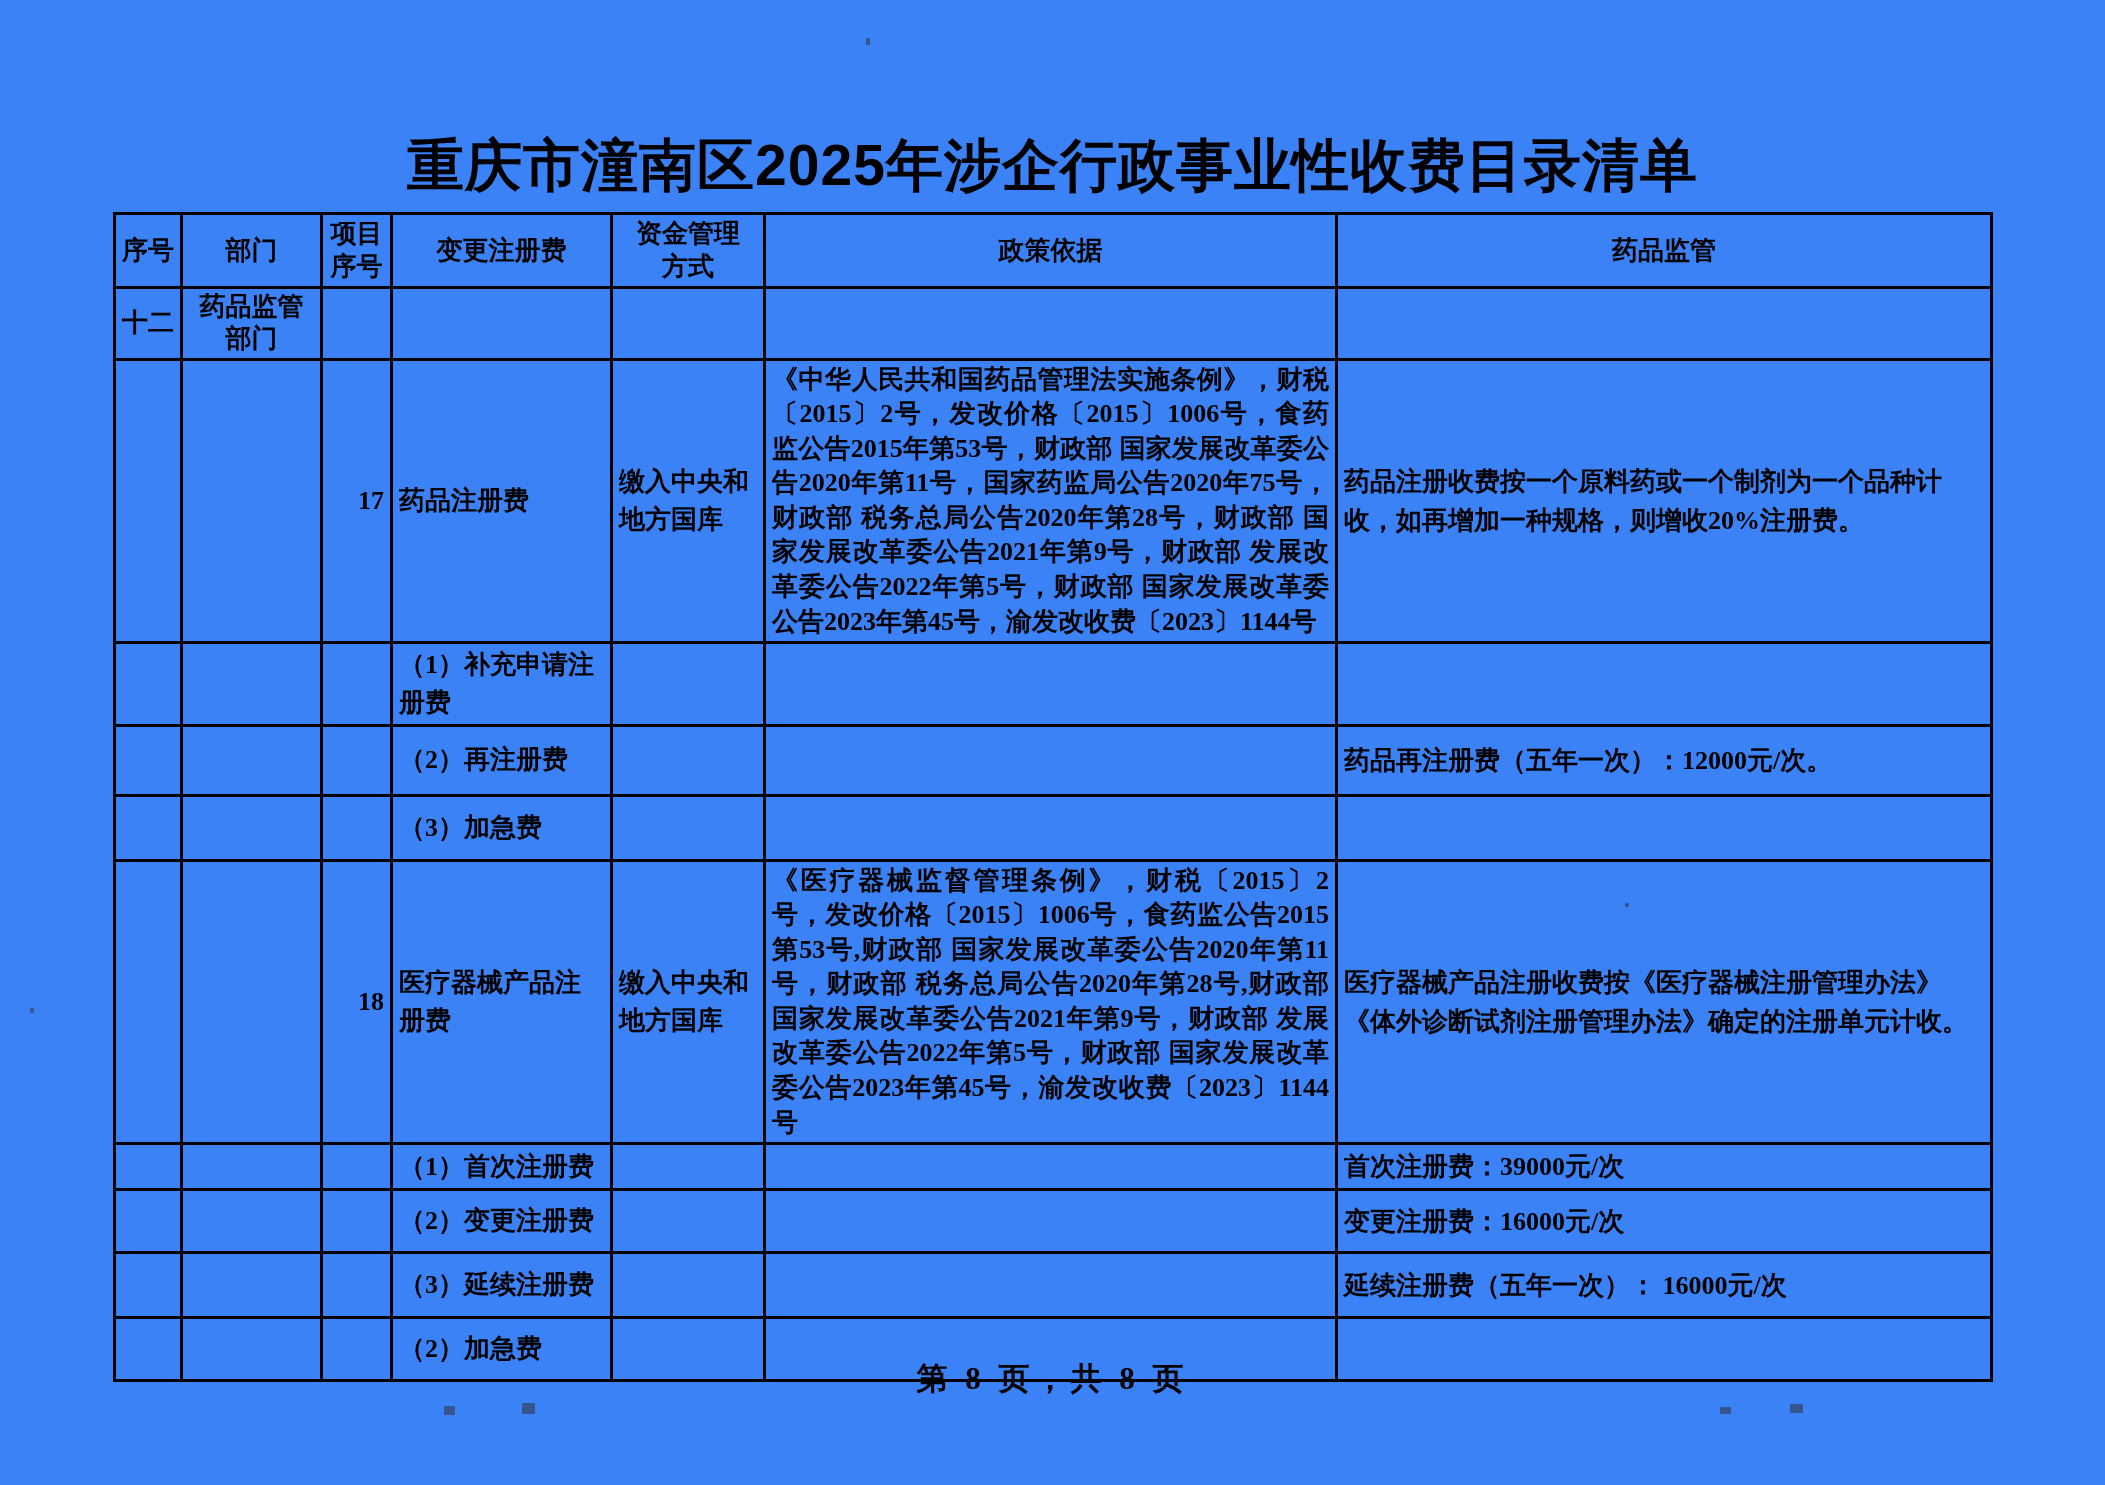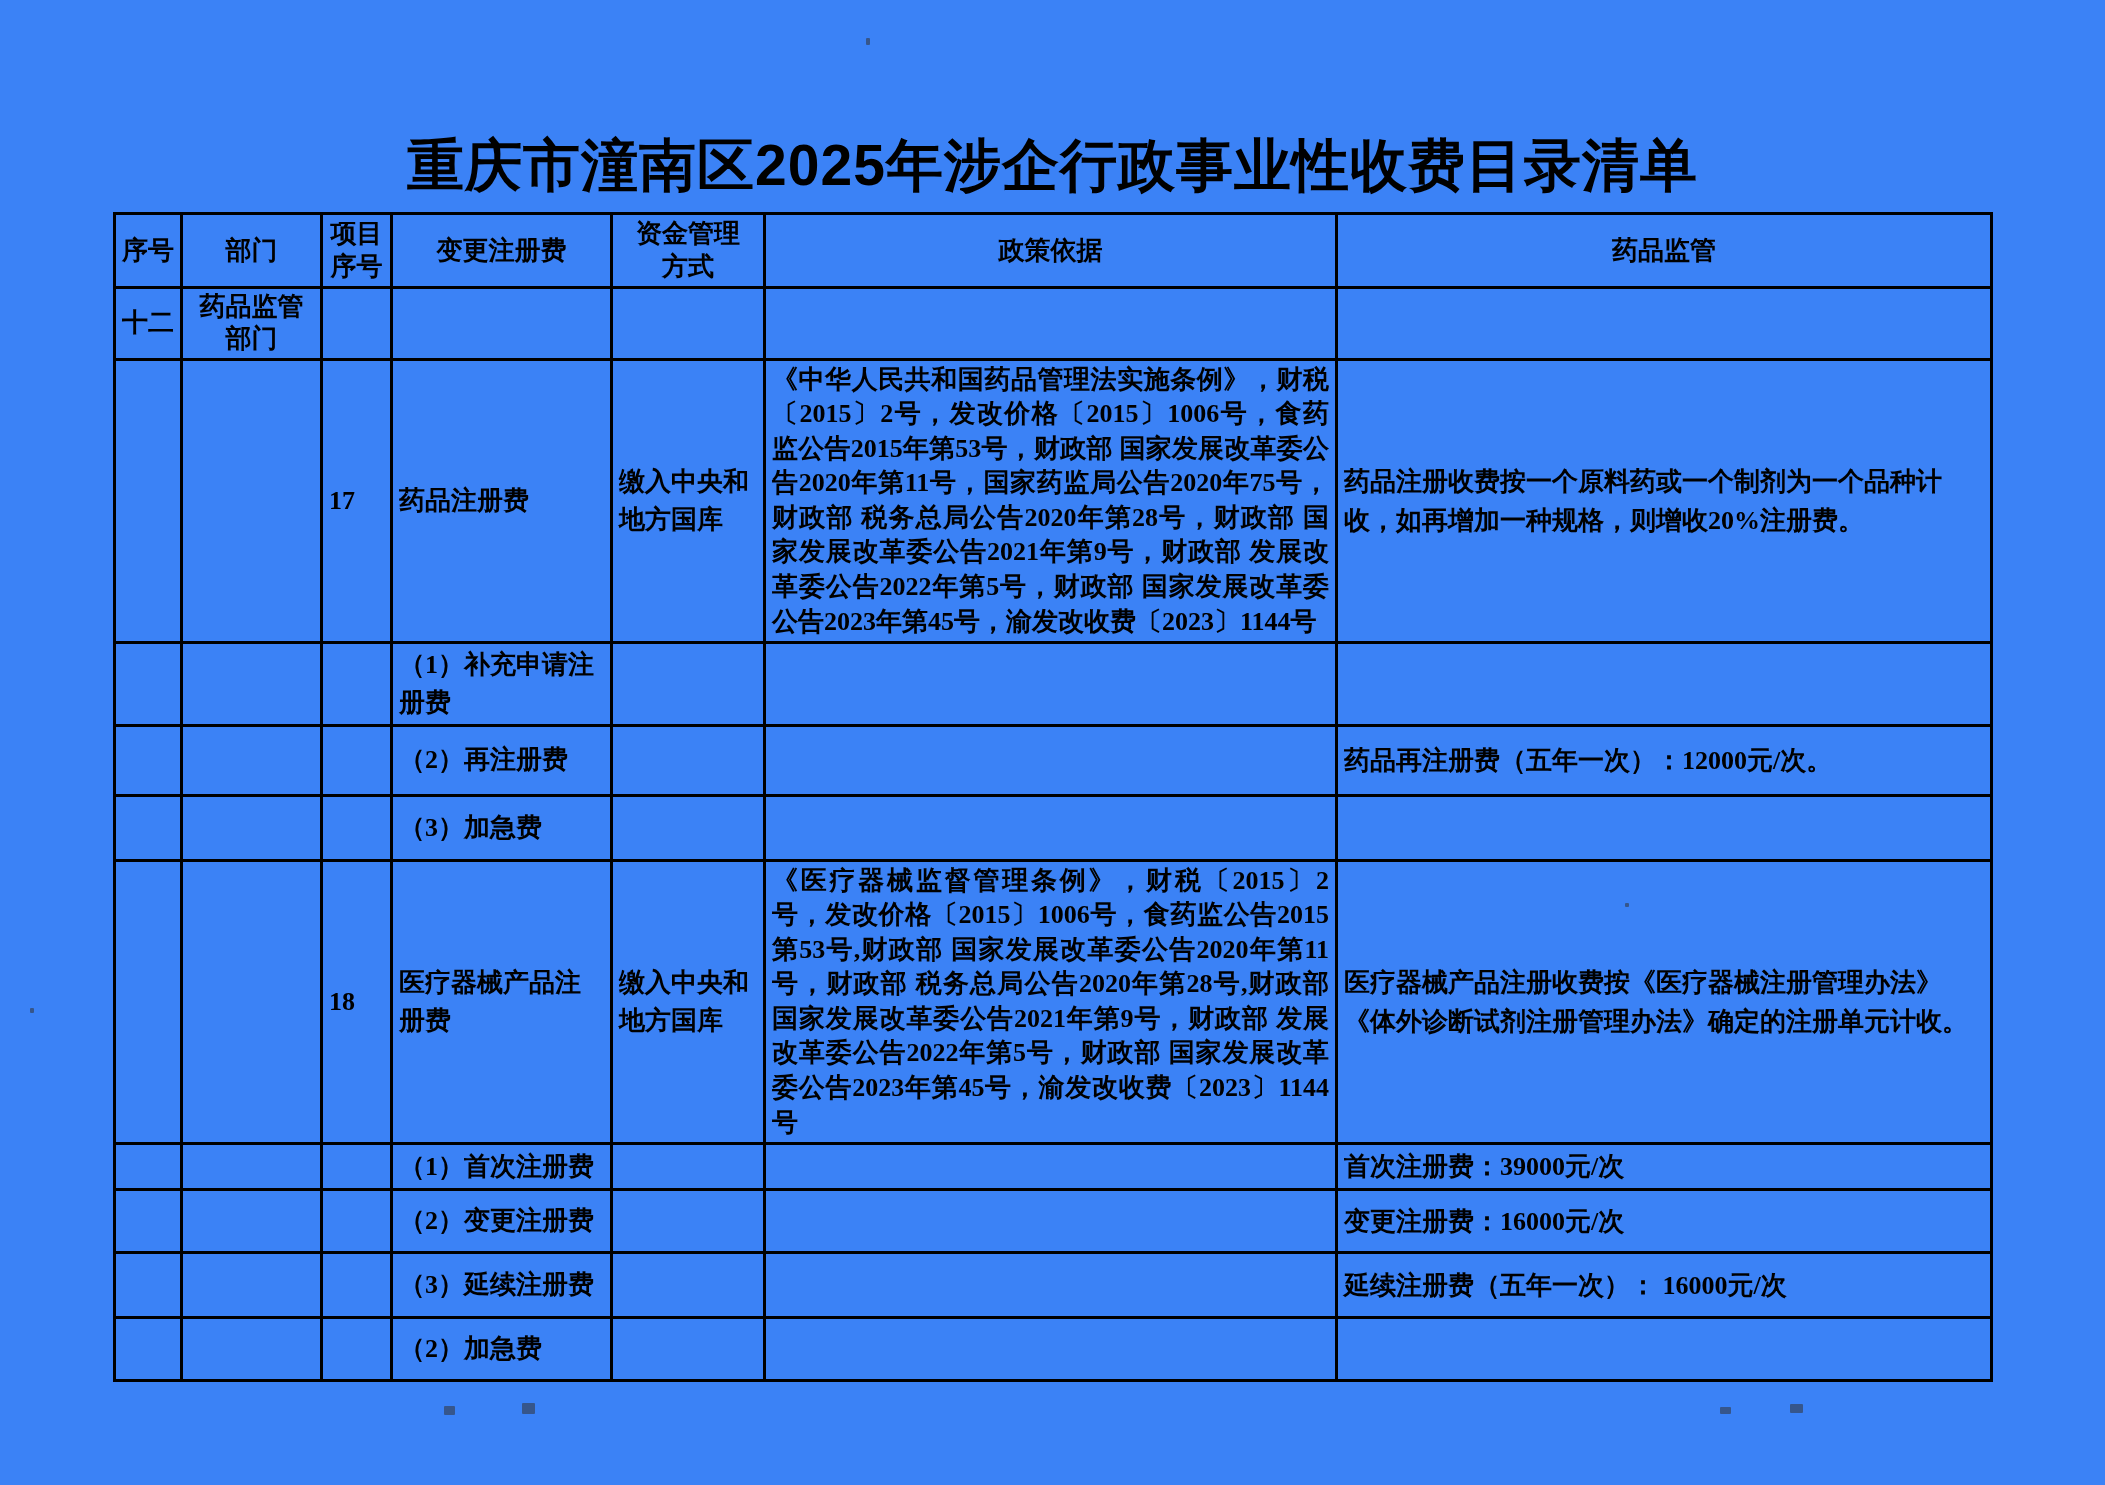--- a/index.html
+++ b/index.html
@@ -35,21 +35,21 @@
     line-height: 1.28;
   }
   table.fee-table td, table.fee-table th {
     border: 3px solid #000;
     padding: 2px 6px;
     vertical-align: middle;
     overflow: hidden;
     word-break: break-all;
   }
   th { font-weight: 700; text-align: center; white-space: pre-line; }
-  td.c-center { text-align: left; }
+  td.c-center { text-align: right; }
   td.c-left   { text-align: left; }
   td.cell-dept { text-align: center; white-space: pre-line; line-height: 1.25; }
   td.cell-fee-item { padding-left: 10px; line-height: 1.45; }
   td.cell-fund { padding-left: 8px; line-height: 1.45; }
   td.cell-policy { padding: 3px 6px 3px 9px; text-align: justify; line-height: 1.33; }
   td.cell-standard { padding-left: 9px; line-height: 1.5; }
 
   tr.rh-header { height: 73px; padding-left: 44px; }
   tr.rh-a   { height: 68px; }
   tr.rh-17  { height: 272px; }
@@ -207,20 +207,21 @@
         <td class="cell-dept"></td>
         <td class="c-center"></td>
         <td class="c-left cell-fee-item">（2）加急费</td>
         <td class="c-left cell-fund"></td>
         <td class="cell-policy"></td>
         <td class="c-left cell-standard"></td>
       </tr>
     </tbody>
   </table>
 
+  <div class="page-footer">第 8 页，共 8 页</div>
 
   <div class="speck s1"></div>
   <div class="speck s2"></div>
   <div class="speck s3"></div>
   <div class="speck s4"></div>
   <div class="speck s5"></div>
   <div class="speck s6"></div>
   <div class="speck s7"></div>
 </div>
 

